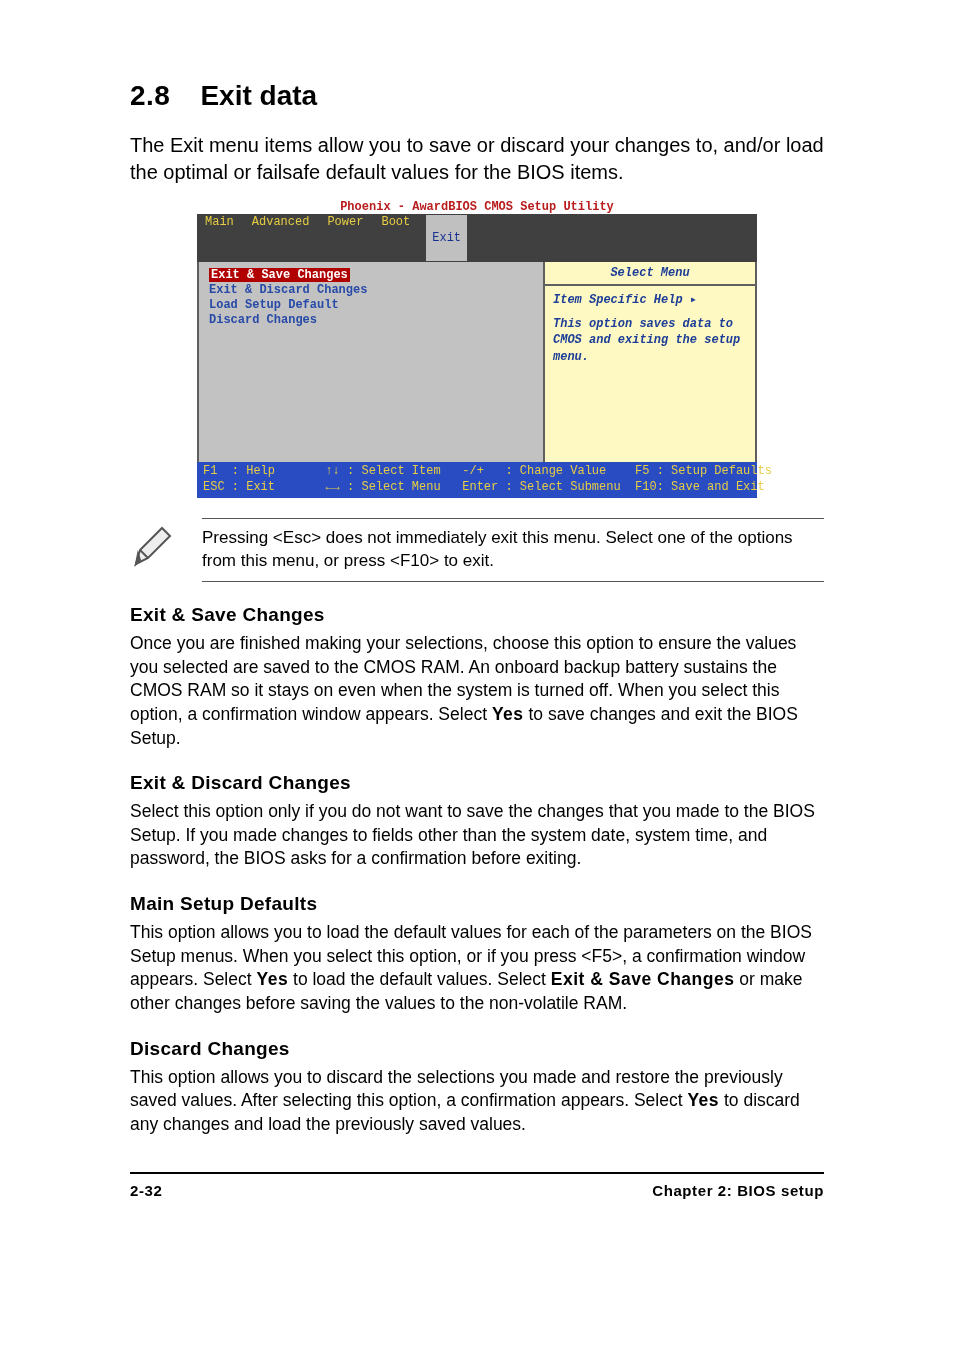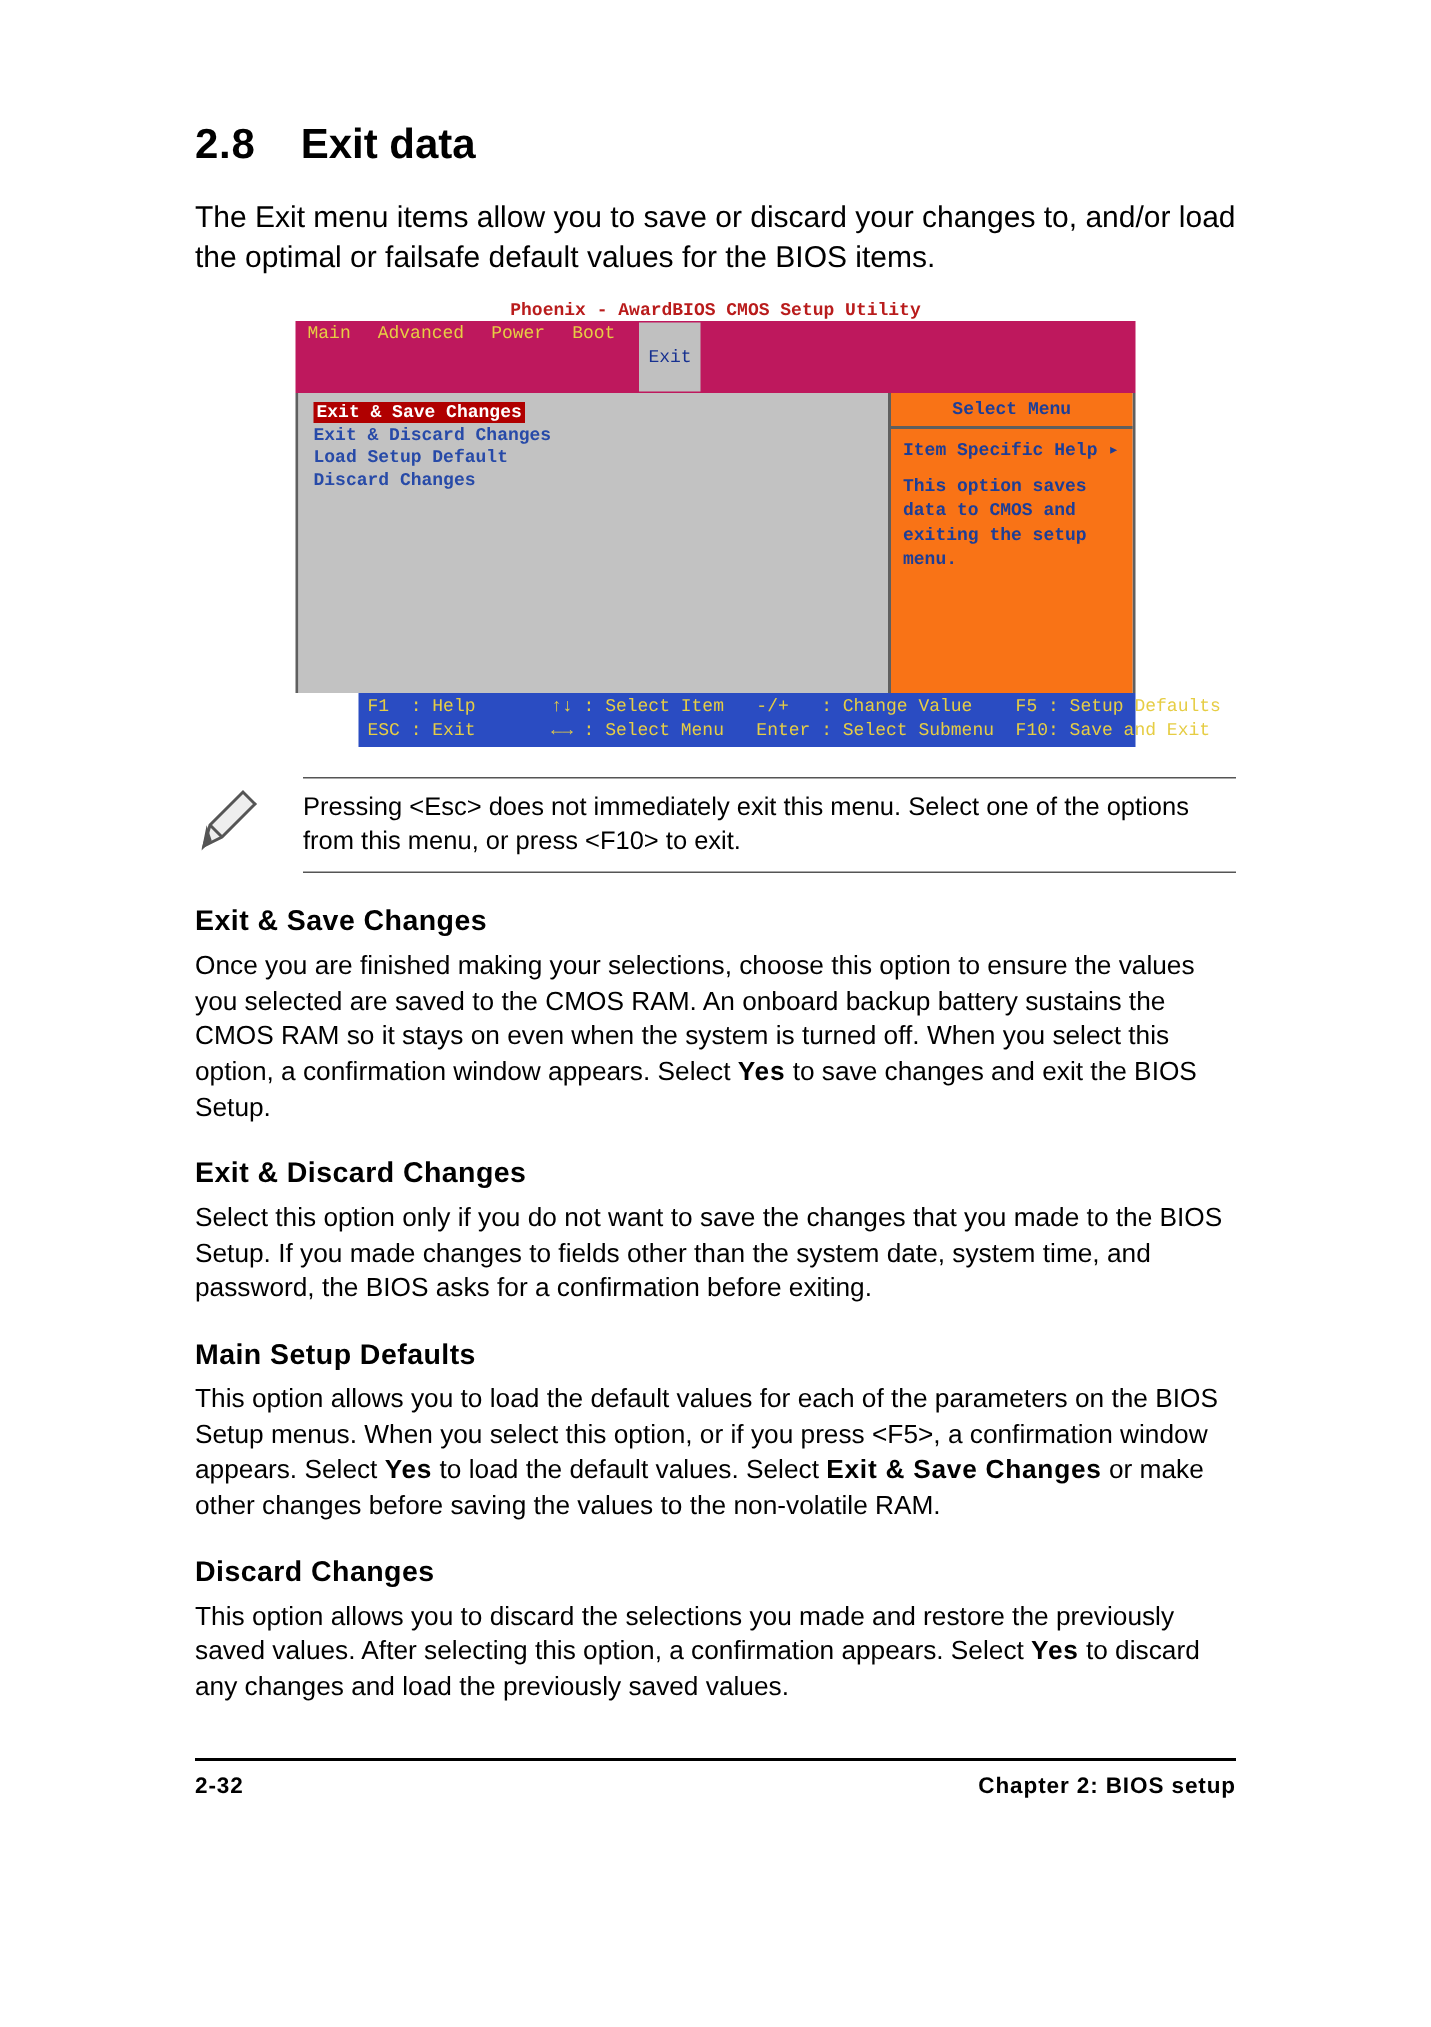--- a/index.html
+++ b/index.html
@@ -36,21 +36,21 @@
     color: #b91c1c;
     font-family: "Courier New", monospace;
     font-size: 12px;
     text-align: center;
     font-weight: bold;
   }
   .bios-blur {
     filter: blur(0.2px);
   }
   .bios-menubar {
-    background: #be185d;
+    background: #404040;
     font-family: "Courier New", monospace;
     font-size: 12px;
     padding: 1px 6px;
     color: #e6cd44;
     display: flex;
     gap: 14px;
   }
   .bios-menubar .tab {
     text-decoration: none;
     padding: 0 2px;
@@ -80,24 +80,25 @@
     display: inline-block;
     padding: 0 2px;
     font-weight: bold;
   }
   .bios-left-item {
     color: #274aa8;
     font-weight: bold;
     margin-top: 1px;
   }
   .bios-right {
-    width: 161px;
-    background: #f97316;
+    width: 210px;
+    background: #fef9c3;
     display: flex;
     flex-direction: column;
+    font-style: italic;
   }
   .bios-right-head {
     text-align: center;
     padding: 4px 4px;
     font-weight: bold;
     color: #1d3e97;
     border-bottom: 2px solid #5f5f5f;
   }
   .bios-right-body {
     padding: 6px 8px;
@@ -107,21 +108,20 @@
   }
   .bios-right-body .help-title { margin-bottom: 8px; }
   .bios-footer {
     background: #2a4cc2;
     font-family: "Courier New", monospace;
     font-size: 12px;
     color: #e6cd44;
     padding: 2px 6px 3px 6px;
     line-height: 1.3;
     white-space: pre;
-    margin-left: 42px;
   }
 
   
   .note-row {
     display: flex;
     align-items: flex-start;
     gap: 28px;
     margin: 14px 0 22px 0;
   }
   .note-icon-wrap {

